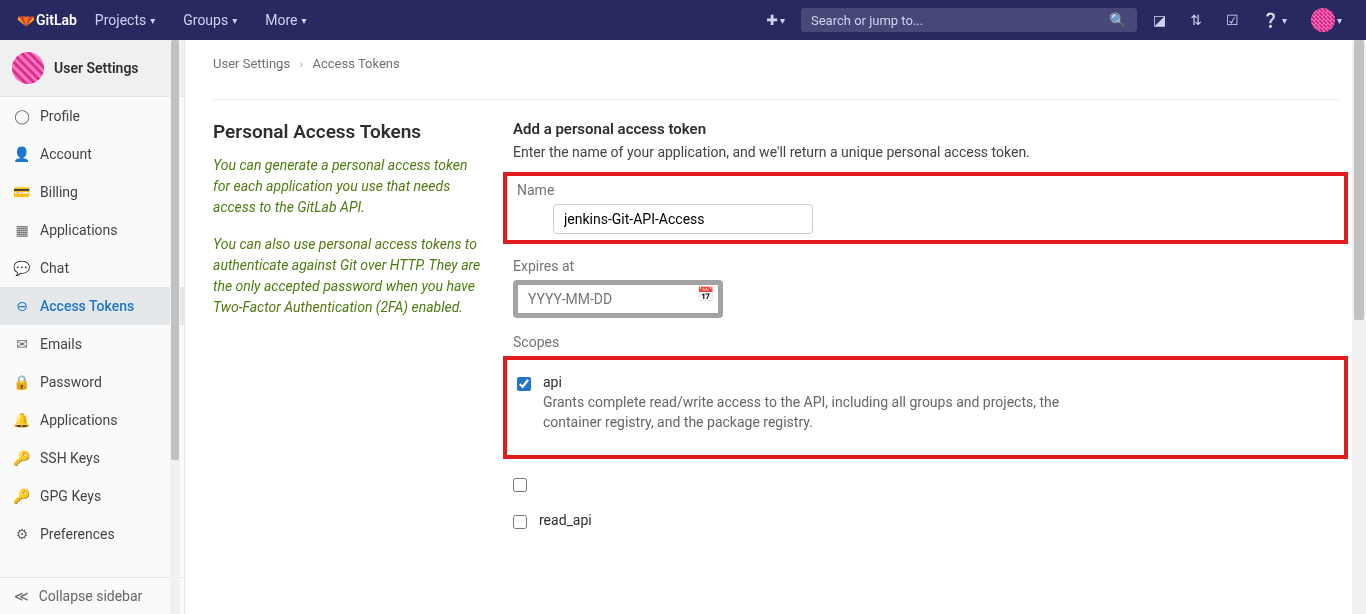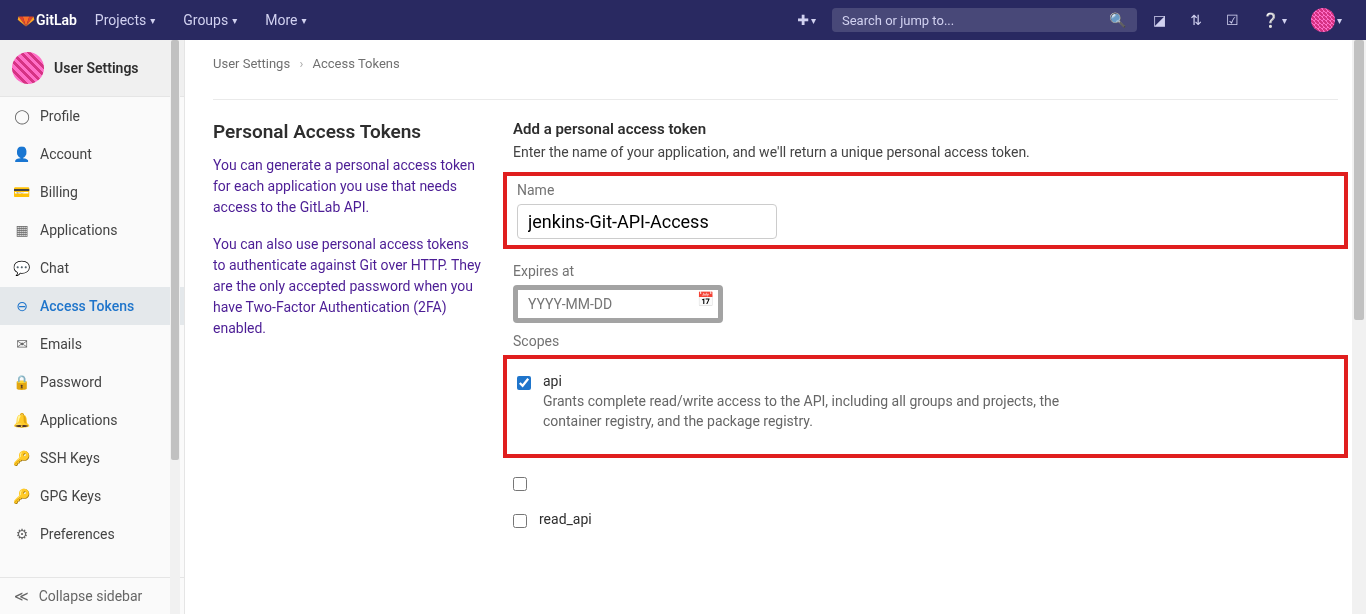--- a/index.html
+++ b/index.html
@@ -3,21 +3,21 @@
 <meta charset="utf-8">
 <style>
 * { margin: 0; padding: 0; box-sizing: border-box; font-family: -apple-system, BlinkMacSystemFont, "Segoe UI", Roboto, sans-serif; }
 body { background: #fff; color: #2e2e2e; font-size: 14px; width: 1366px; height: 614px; overflow: hidden; position: relative; }
 
 .topbar { background: #292961; height: 40px; display: flex; align-items: center; padding: 0 16px; color: #fff; gap: 8px; }
 .topbar .logo { display: flex; align-items: center; font-weight: 600; }
 .topbar .logo svg { width: 20px; height: 20px; }
 .topbar .nav-item { padding: 4px 10px; color: #d1d1f0; cursor: pointer; font-size: 14px; display: flex; align-items: center; gap: 4px; }
 .topbar .spacer { flex: 1; }
-.topbar .search { background: rgba(255,255,255,0.15); border-radius: 4px; padding: 4px 10px; width: 305px; display: flex; align-items: center; color: #d1d1f0; gap: 6px; }
+.topbar .search { background: rgba(255,255,255,0.15); border-radius: 4px; padding: 4px 10px; width: 336px; display: flex; align-items: center; color: #d1d1f0; gap: 6px; }
 .topbar .search input { background: transparent; border: none; outline: none; color: #fff; width: 100%; font-size: 13px; }
 .topbar .search input::placeholder { color: #d1d1f0; }
 .topbar .icon-btn { padding: 4px 8px; cursor: pointer; color: #d1d1f0; display: flex; align-items: center; gap: 2px; }
 .topbar .avatar-box { width: 24px; height: 24px; border-radius: 50%; background: radial-gradient(circle, #ff6ec7 0%, #d63384 100%); background-size: 4px 4px; background-image: repeating-linear-gradient(45deg, #ff6ec7 0 2px, #d63384 2px 4px); }
 
 .body-wrap { display: flex; height: calc(100% - 40px); }
 .sidebar { width: 185px; background: #fafafa; border-right: 1px solid #e5e5e5; display: flex; flex-direction: column; position: relative; }
 .sidebar-header { display: flex; align-items: center; gap: 10px; padding: 12px; border-bottom: 1px solid #e5e5e5; background: #f0f0f0; }
 .sidebar-avatar { width: 32px; height: 32px; border-radius: 50%; background: repeating-linear-gradient(45deg, #ff6ec7 0 3px, #d63384 3px 6px); }
 .sidebar-title { font-weight: 600; color: #2e2e2e; }
@@ -29,26 +29,26 @@
 .sidebar-collapse { border-top: 1px solid #e5e5e5; padding: 10px 14px; display: flex; align-items: center; gap: 10px; color: #666; cursor: pointer; }
 
 .content { flex: 1; overflow-y: auto; padding: 16px 28px 20px 28px; position: relative; }
 .breadcrumb { color: #707070; font-size: 13px; padding-bottom: 28px; border-bottom: 1px solid #eaeaea; margin-bottom: 20px; }
 .breadcrumb a { color: #707070; text-decoration: none; }
 .breadcrumb .sep { margin: 0 6px; color: #aaa; }
 
 .main-cols { display: flex; gap: 30px; }
 .left-col { width: 270px; }
 .left-col h2 { font-size: 19px; font-weight: 600; margin-bottom: 12px; color: #2e2e2e; }
-.left-col p { color: #4c1d95; font-size: 14px; line-height: 1.5; margin-bottom: 16px; }
+.left-col p { color: #4d7c0f; font-size: 14px; line-height: 1.5; margin-bottom: 16px; font-style: italic; }
 .right-col { flex: 1; }
 .right-col h3 { font-size: 15px; font-weight: 600; margin-bottom: 6px; }
 .right-col .hint { color: #444; font-size: 14px; margin-bottom: 18px; }
 .field-label { font-size: 14px; color: #737373; margin-bottom: 6px; display: block; }
-.text-input { width: 260px; padding: 6px 10px; border: 1px solid #ccc; border-radius: 4px; font-size: 18px; background: #fff; }
+.text-input { width: 260px; padding: 6px 10px; border: 1px solid #ccc; border-radius: 4px; font-size: 14px; background: #fff; margin-left: 36px; }
 .date-wrap { position: relative; width: 210px; }
 .date-input { width: 100%; padding: 6px 30px 6px 10px; border: 5px solid #a3a3a3; border-radius: 4px; font-size: 14px; color: #888; }
 .cal-icon { position: absolute; right: 8px; top: 6px; color: #888; }
 
 .highlight-red { border: 4px solid #e01e1e; padding: 6px 10px; margin: -6px -10px 14px -10px; }
 .highlight-red-scope { border: 4px solid #e01e1e; padding: 8px 10px; margin: 6px -10px 10px -10px; }
 
 .scope { display: flex; gap: 12px; padding: 6px 0 14px 0; align-items: flex-start; }
 .scope input[type=checkbox] { margin-top: 3px; width: 14px; height: 14px; accent-color: #1f75cb; cursor: pointer; }
 .scope-label { font-size: 14px; color: #2e2e2e; }
@@ -195,21 +195,21 @@
           <label class="field-label">Name</label>
           <input class="text-input" value="jenkins-Git-API-Access" style="">
         </div>
 
         <label class="field-label">Expires at</label>
         <div class="date-wrap">
           <input class="date-input" placeholder="YYYY-MM-DD" style="">
           <span class="cal-icon">📅</span>
         </div>
 
-        <label class="field-label" style="margin-top:10px;">Scopes</label>
+        <label class="field-label" style="margin-top:16px;">Scopes</label>
 
         <div class="highlight-red-scope">
           <div class="scope">
             <input type="checkbox" checked="" style="">
             <div>
               <div class="scope-label">api</div>
               <div class="scope-desc">Grants complete read/write access to the API, including all groups and projects, the container registry, and the package registry.</div>
             </div>
           </div>
         </div>

